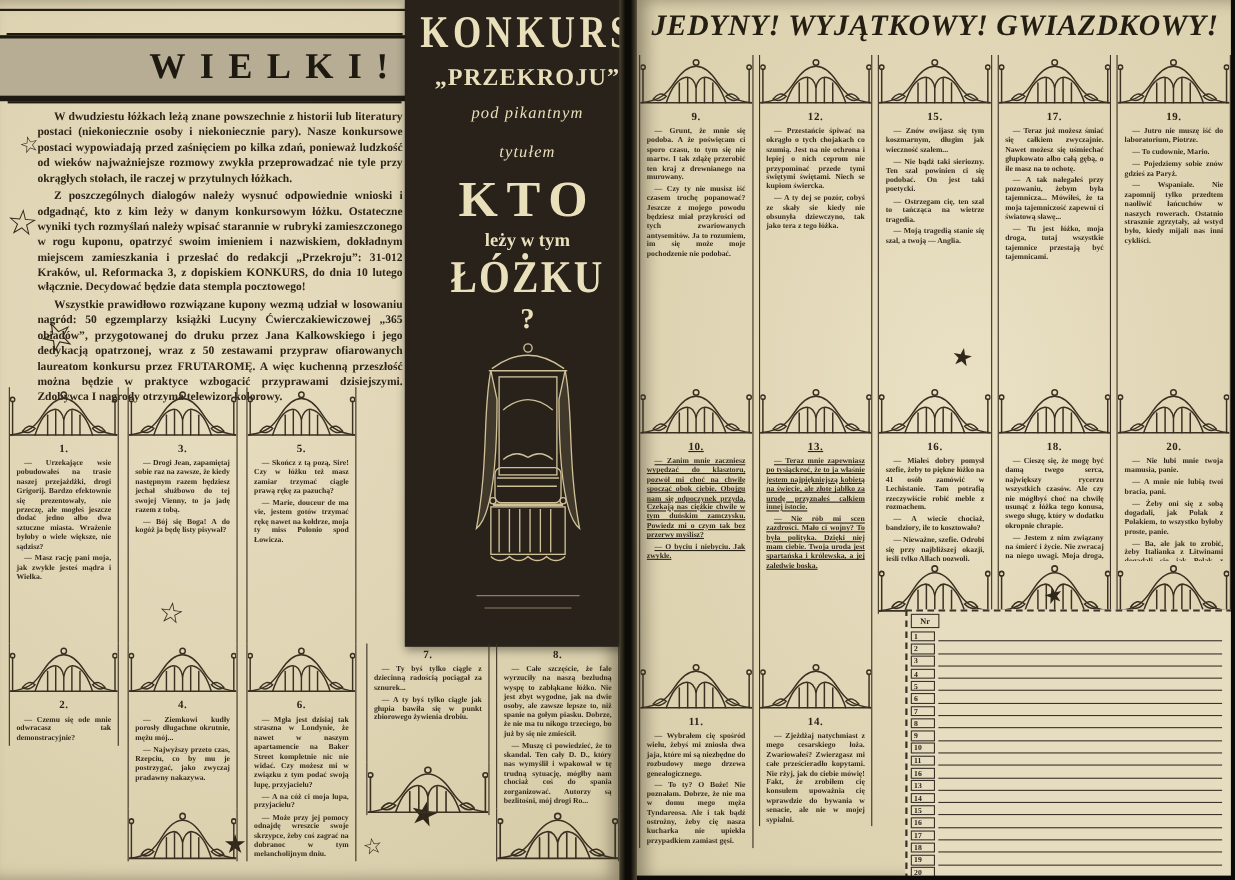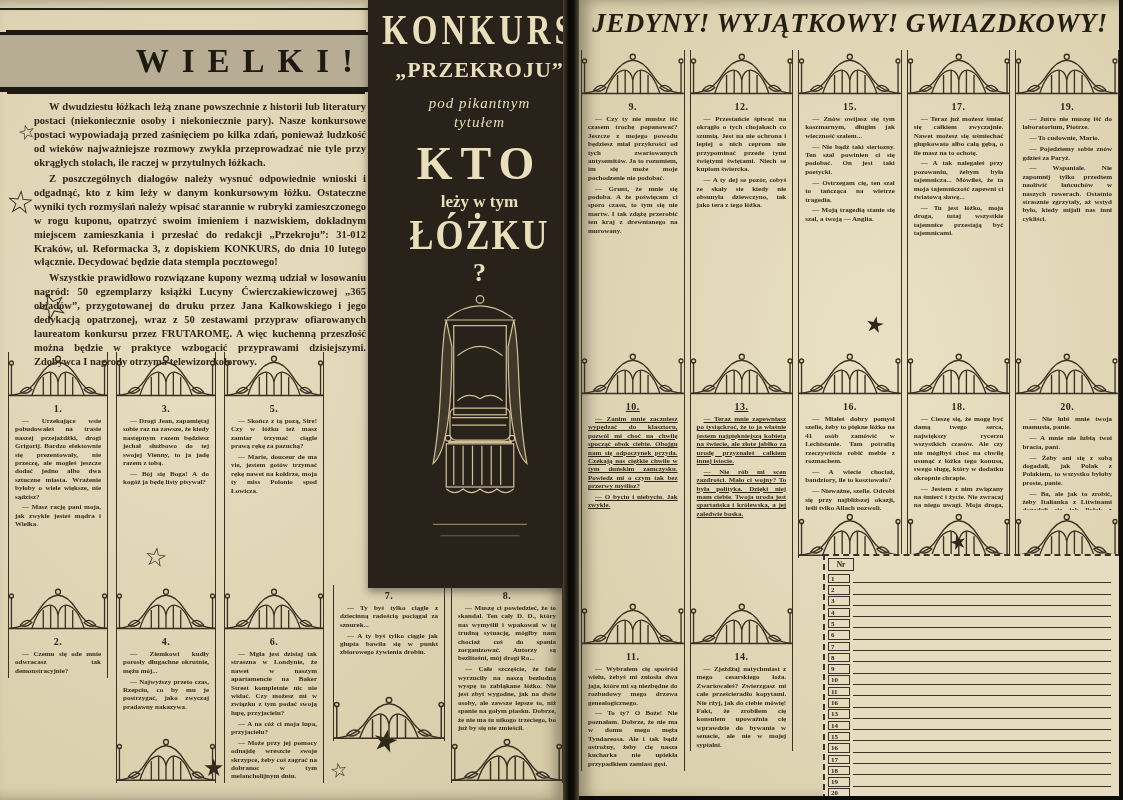--- a/index.html
+++ b/index.html
@@ -25,21 +25,21 @@
   .intro{position:absolute;left:34px;top:100px;width:332px;font-size:10.5px;font-weight:bold;
          line-height:1.33;text-align:justify;color:#2d2619;}
   .intro p{margin:0 0 2px;text-indent:15px;}
 
   
   .panel{position:absolute;left:368px;top:0;width:223px;height:588px;background:#29221a;
          color:#e9dfba;text-align:center;overflow:hidden;box-shadow:0 4px 8px rgba(0,0,0,.4);}
   .panel .l1{font-size:33px;font-weight:bold;letter-spacing:4px;margin-top:12px;transform:scaleY(1.25);}
   .panel .l2{font-size:22px;font-weight:bold;letter-spacing:1px;margin-top:8px;}
   .panel .l3,.panel .l4{font-size:15px;font-style:italic;font-weight:normal;letter-spacing:1px;}
-  .panel .l3{margin-top:12px;} .panel .l4{margin-top:2px;}
+  .panel .l3{margin-top:12px;} .panel .l4{margin-top:19px;}
   .panel .l5{font-size:46px;font-weight:bold;letter-spacing:8px;margin-top:6px;}
   .panel .l6{font-size:17px;font-weight:bold;margin-top:2px;}
   .panel .l7{font-size:36px;font-weight:bold;letter-spacing:2px;transform:scaleY(1.15);margin-top:2px;}
   .panel .l8{font-size:26px;font-weight:bold;margin-top:2px;}
   .panel-art{display:block;margin:2px auto 0;}
 
   
   .grid-a{position:absolute;left:8px;top:352px;width:316px;display:flex;gap:8px;}
   .grid-b{position:absolute;left:333px;top:585px;width:230px;display:flex;gap:6px;}
   .grid-r{position:absolute;left:4px;top:50px;right:4px;display:flex;gap:5px;}
@@ -250,22 +250,22 @@
         <div class="bed">
           <svg class="bframe foot">
               <use href="#bframe"></use>
             </svg>
         </div>
       </div>
       <div class="col">
         <div class="bed">
           <div class="bnum">8.</div>
           <div class="btxt">
+              <p>— Całe szczęście, że fale wyrzuciły na naszą bezludną wyspę to zabłąkane łóżko. Nie jest zbyt wygodne, jak na dwie osoby, ale zawsze lepsze to, niż spanie na gołym piasku. Dobrze, że nie ma tu nikogo trzeciego, bo już by się nie zmieścił.</p>
               <p>— Muszę ci powiedzieć, że to skandal. Ten cały D. D., który nas wymyślił i wpakował w tę trudną sytuację, mógłby nam chociaż coś do spania zorganizować. Autorzy są bezlitośni, mój drogi Ro...</p>
-              <p>— Całe szczęście, że fale wyrzuciły na naszą bezludną wyspę to zabłąkane łóżko. Nie jest zbyt wygodne, jak na dwie osoby, ale zawsze lepsze to, niż spanie na gołym piasku. Dobrze, że nie ma tu nikogo trzeciego, bo już by się nie zmieścił.</p>
             </div>
         </div>
         <div class="bed">
           <svg class="bframe foot">
               <use href="#bframe"></use>
             </svg>
         </div>
       </div>
     </div>
   </div>
@@ -274,22 +274,22 @@
     <div class="headline">JEDYNY! WYJĄTKOWY! GWIAZDKOWY!</div>
 
     <div class="grid-r">
       <div class="col">
         <div class="bed h300">
           <svg class="bframe">
               <use href="#bframe"></use>
             </svg>
           <div class="bnum">9.</div>
           <div class="btxt">
+              <p>— Grunt, że mnie się podoba. A że poświęcam ci sporo czasu, to tym się nie martw. I tak zdążę przerobić ten kraj z drewnianego na murowany.</p>
               <p>— Czy ty nie musisz iść czasem trochę popanować? Jeszcze z mojego powodu będziesz miał przykrości od tych zwariowanych antysemitów. Ja to rozumiem, im się może moje pochodzenie nie podobać.</p>
-              <p>— Grunt, że mnie się podoba. A że poświęcam ci sporo czasu, to tym się nie martw. I tak zdążę przerobić ten kraj z drewnianego na murowany.</p>
             </div>
         </div>
         <div class="bed h250">
           <svg class="bframe">
               <use href="#bframe"></use>
             </svg>
           <div class="bnum">10.</div>
           <div class="btxt">
               <p>— Zanim mnie zaczniesz wypędzać do klasztoru, pozwól mi choć na chwilę spocząć obok ciebie. Obojgu nam się odpoczynek przyda. Czekają nas ciężkie chwile w tym duńskim zamczysku. Powiedz mi o czym tak bez przerwy myślisz?</p>
               <p>— O byciu i niebyciu. Jak zwykle.</p>

